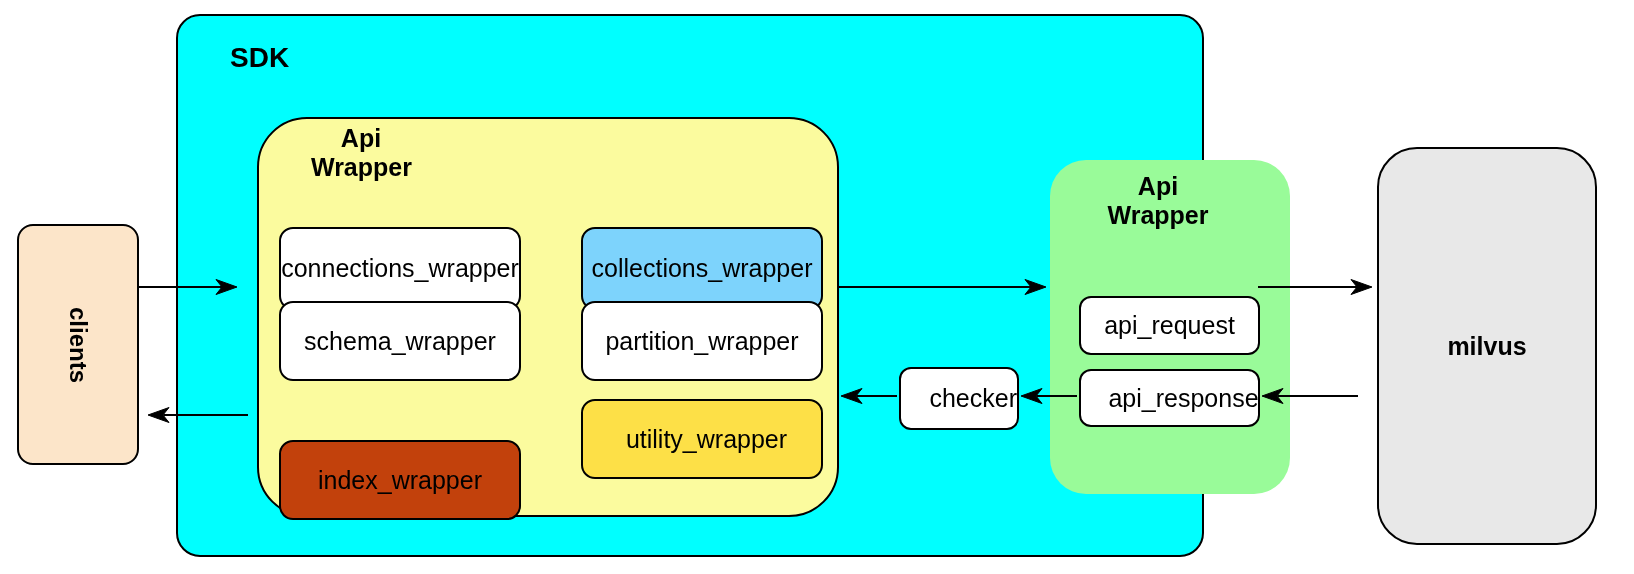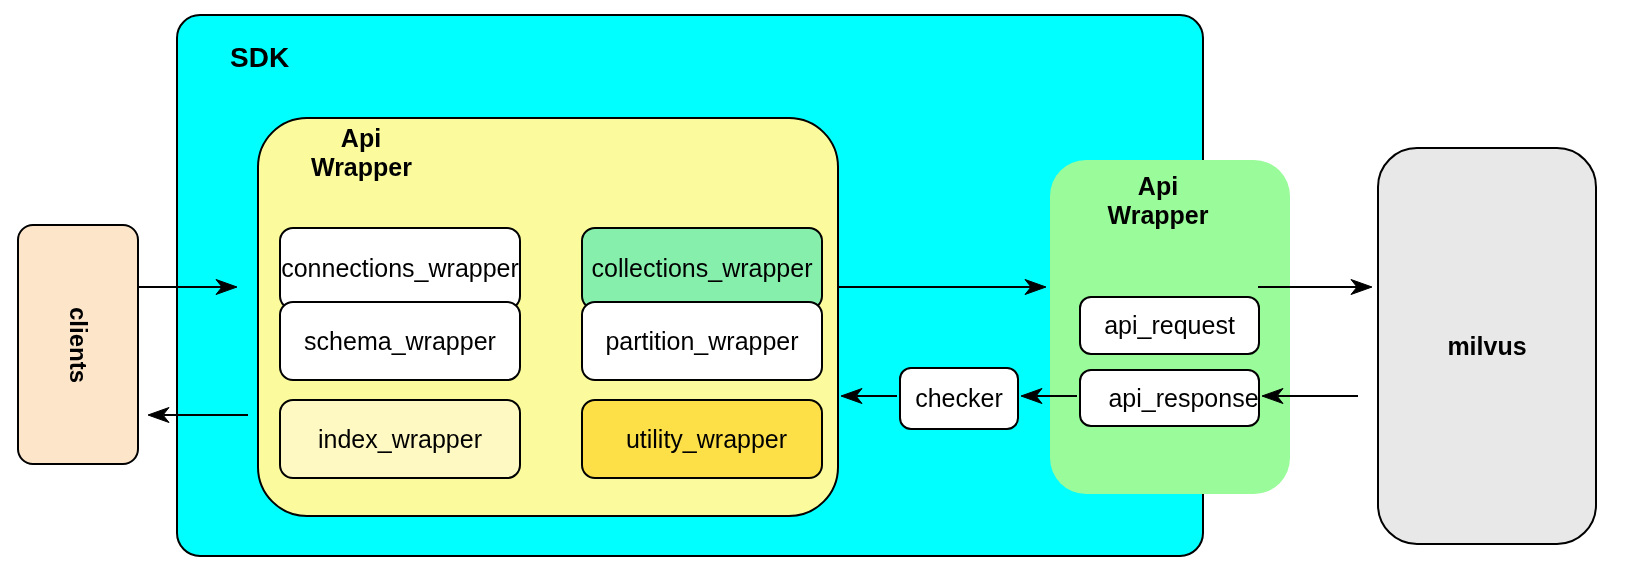--- a/index.html
+++ b/index.html
@@ -115,38 +115,38 @@
 
     <div class="box wrapper" style="background: rgb(251, 251, 158);">
       <div class="group-label">
         <div>Api</div>
         <div>Wrapper</div>
       </div>
 
       <div class="node wnode col1 row1" style="background: rgb(255, 255, 255);">
         <span>connections_wrapper</span>
       </div>
-      <div class="node wnode col2 row1" style="background: #86efac;">
+      <div class="node wnode col2 row1" style="background: #7dd3fc;">
         <span>collections_wrapper</span>
       </div>
       <div class="node wnode col1 row2" style="background: rgb(255, 255, 255);">
         <span>schema_wrapper</span>
       </div>
       <div class="node wnode col2 row2" style="background: rgb(255, 255, 255);">
         <span>partition_wrapper</span>
       </div>
-      <div class="node wnode col1 row3" style="background: #fef9c3;">
+      <div class="node wnode col1 row3" style="background: #c2410c; margin-top: 41px;">
         <span>index_wrapper</span>
       </div>
       <div class="node wnode col2 row3" style="background: #fde047; padding-left: 9px;">
         <span>utility_wrapper</span>
       </div>
     </div>
 
-    <div class="node checker" style="background: rgb(255, 255, 255);">
+    <div class="node checker" style="background: rgb(255, 255, 255); justify-content: flex-end;">
       <span>checker</span>
     </div>
 
     <div class="box gateway" style="background: rgb(153, 251, 153);">
       <div class="group-label">
         <div>Api</div>
         <div>Wrapper</div>
       </div>
       <div class="node gw-node req" style="background: rgb(255, 255, 255);">
         <span>api_request</span>

